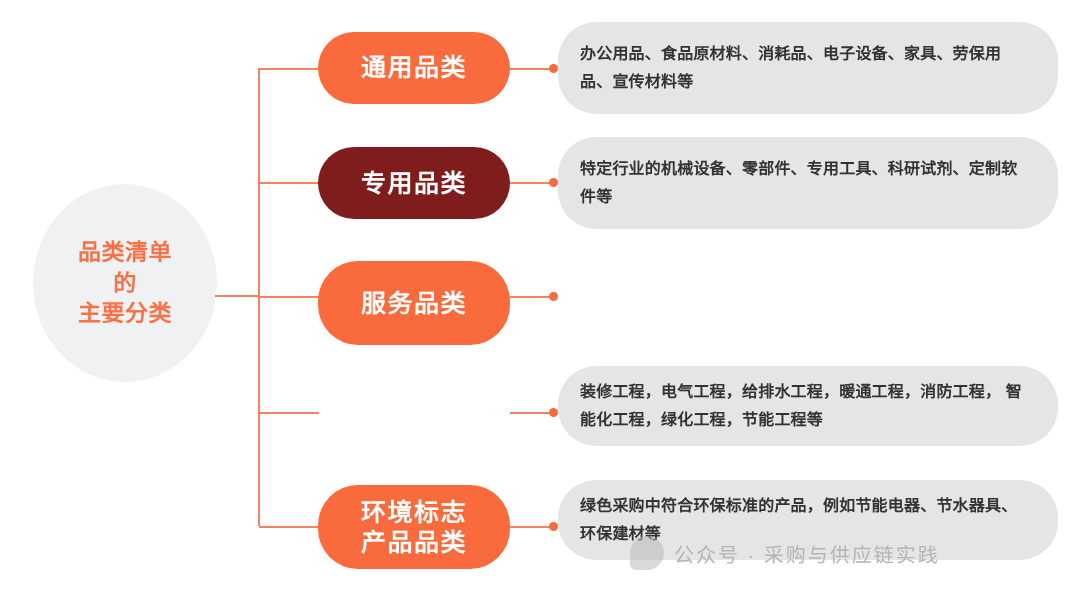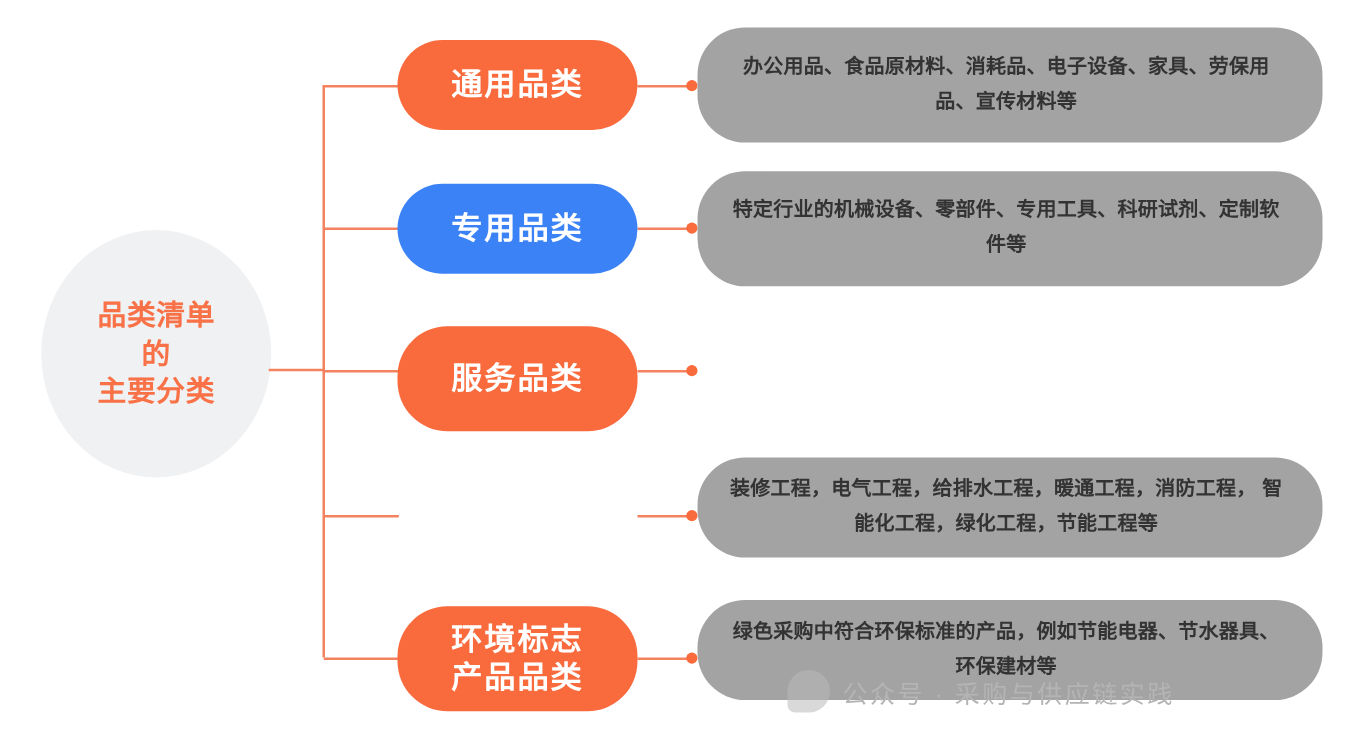--- a/index.html
+++ b/index.html
@@ -88,34 +88,33 @@
     justify-content: center;
     color: #ffffff;
     font-size: 25px;
     font-weight: bold;
     letter-spacing: 1.5px;
     line-height: 1.2;
     text-align: center;
     white-space: pre-line;
   }
   .pill.orange { background: #f96a3c; }
-  .pill.slate  { background: #3b82f6; }
+  .pill.slate  { background: #7f1d1d; }
 
   
   .desc {
     position: absolute;
     left: 558px;
     width: 500px;
-    background: #a3a3a3;
+    background: #e5e5e5;
     border-radius: 38px;
     box-sizing: border-box;
     padding: 0 28px 0 22px;
     display: flex;
     align-items: center;
-    text-align: center;
   }
   .desc-text {
     color: #333333;
     font-size: 16px;
     font-weight: bold;
     line-height: 1.72;
     letter-spacing: 0.2px;
   }
 
   
@@ -168,21 +167,21 @@
   <div class="conn link" style="left:510px; top:296px; width:44px;"></div>
   <div class="conn link" style="left:510px; top:412px; width:44px;"></div>
   <div class="conn link" style="left:510px; top:526px; width:44px;"></div>
 
   <div class="dot" style="left:549px; top:64px;"></div>
   <div class="dot" style="left:549px; top:178px;"></div>
   <div class="dot" style="left:549px; top:292px;"></div>
   <div class="dot" style="left:549px; top:408px;"></div>
   <div class="dot" style="left:549px; top:522px;"></div>
 
-  <div class="pill orange" style="top:32px; height:72px;">
+  <div class="pill orange" style="top:32px; height:72px;font-family:Liberation Serif, serif;">
     <span>通用品类</span>
   </div>
   <div class="desc" style="top:22px; height:92px;">
     <div class="desc-text">办公用品、食品原材料、消耗品、电子设备、家具、劳保用品、宣传材料等</div>
   </div>
 
   <div class="pill slate" style="top:147px; height:72px;">
     <span>专用品类</span>
   </div>
   <div class="desc" style="top:137px; height:92px;">

